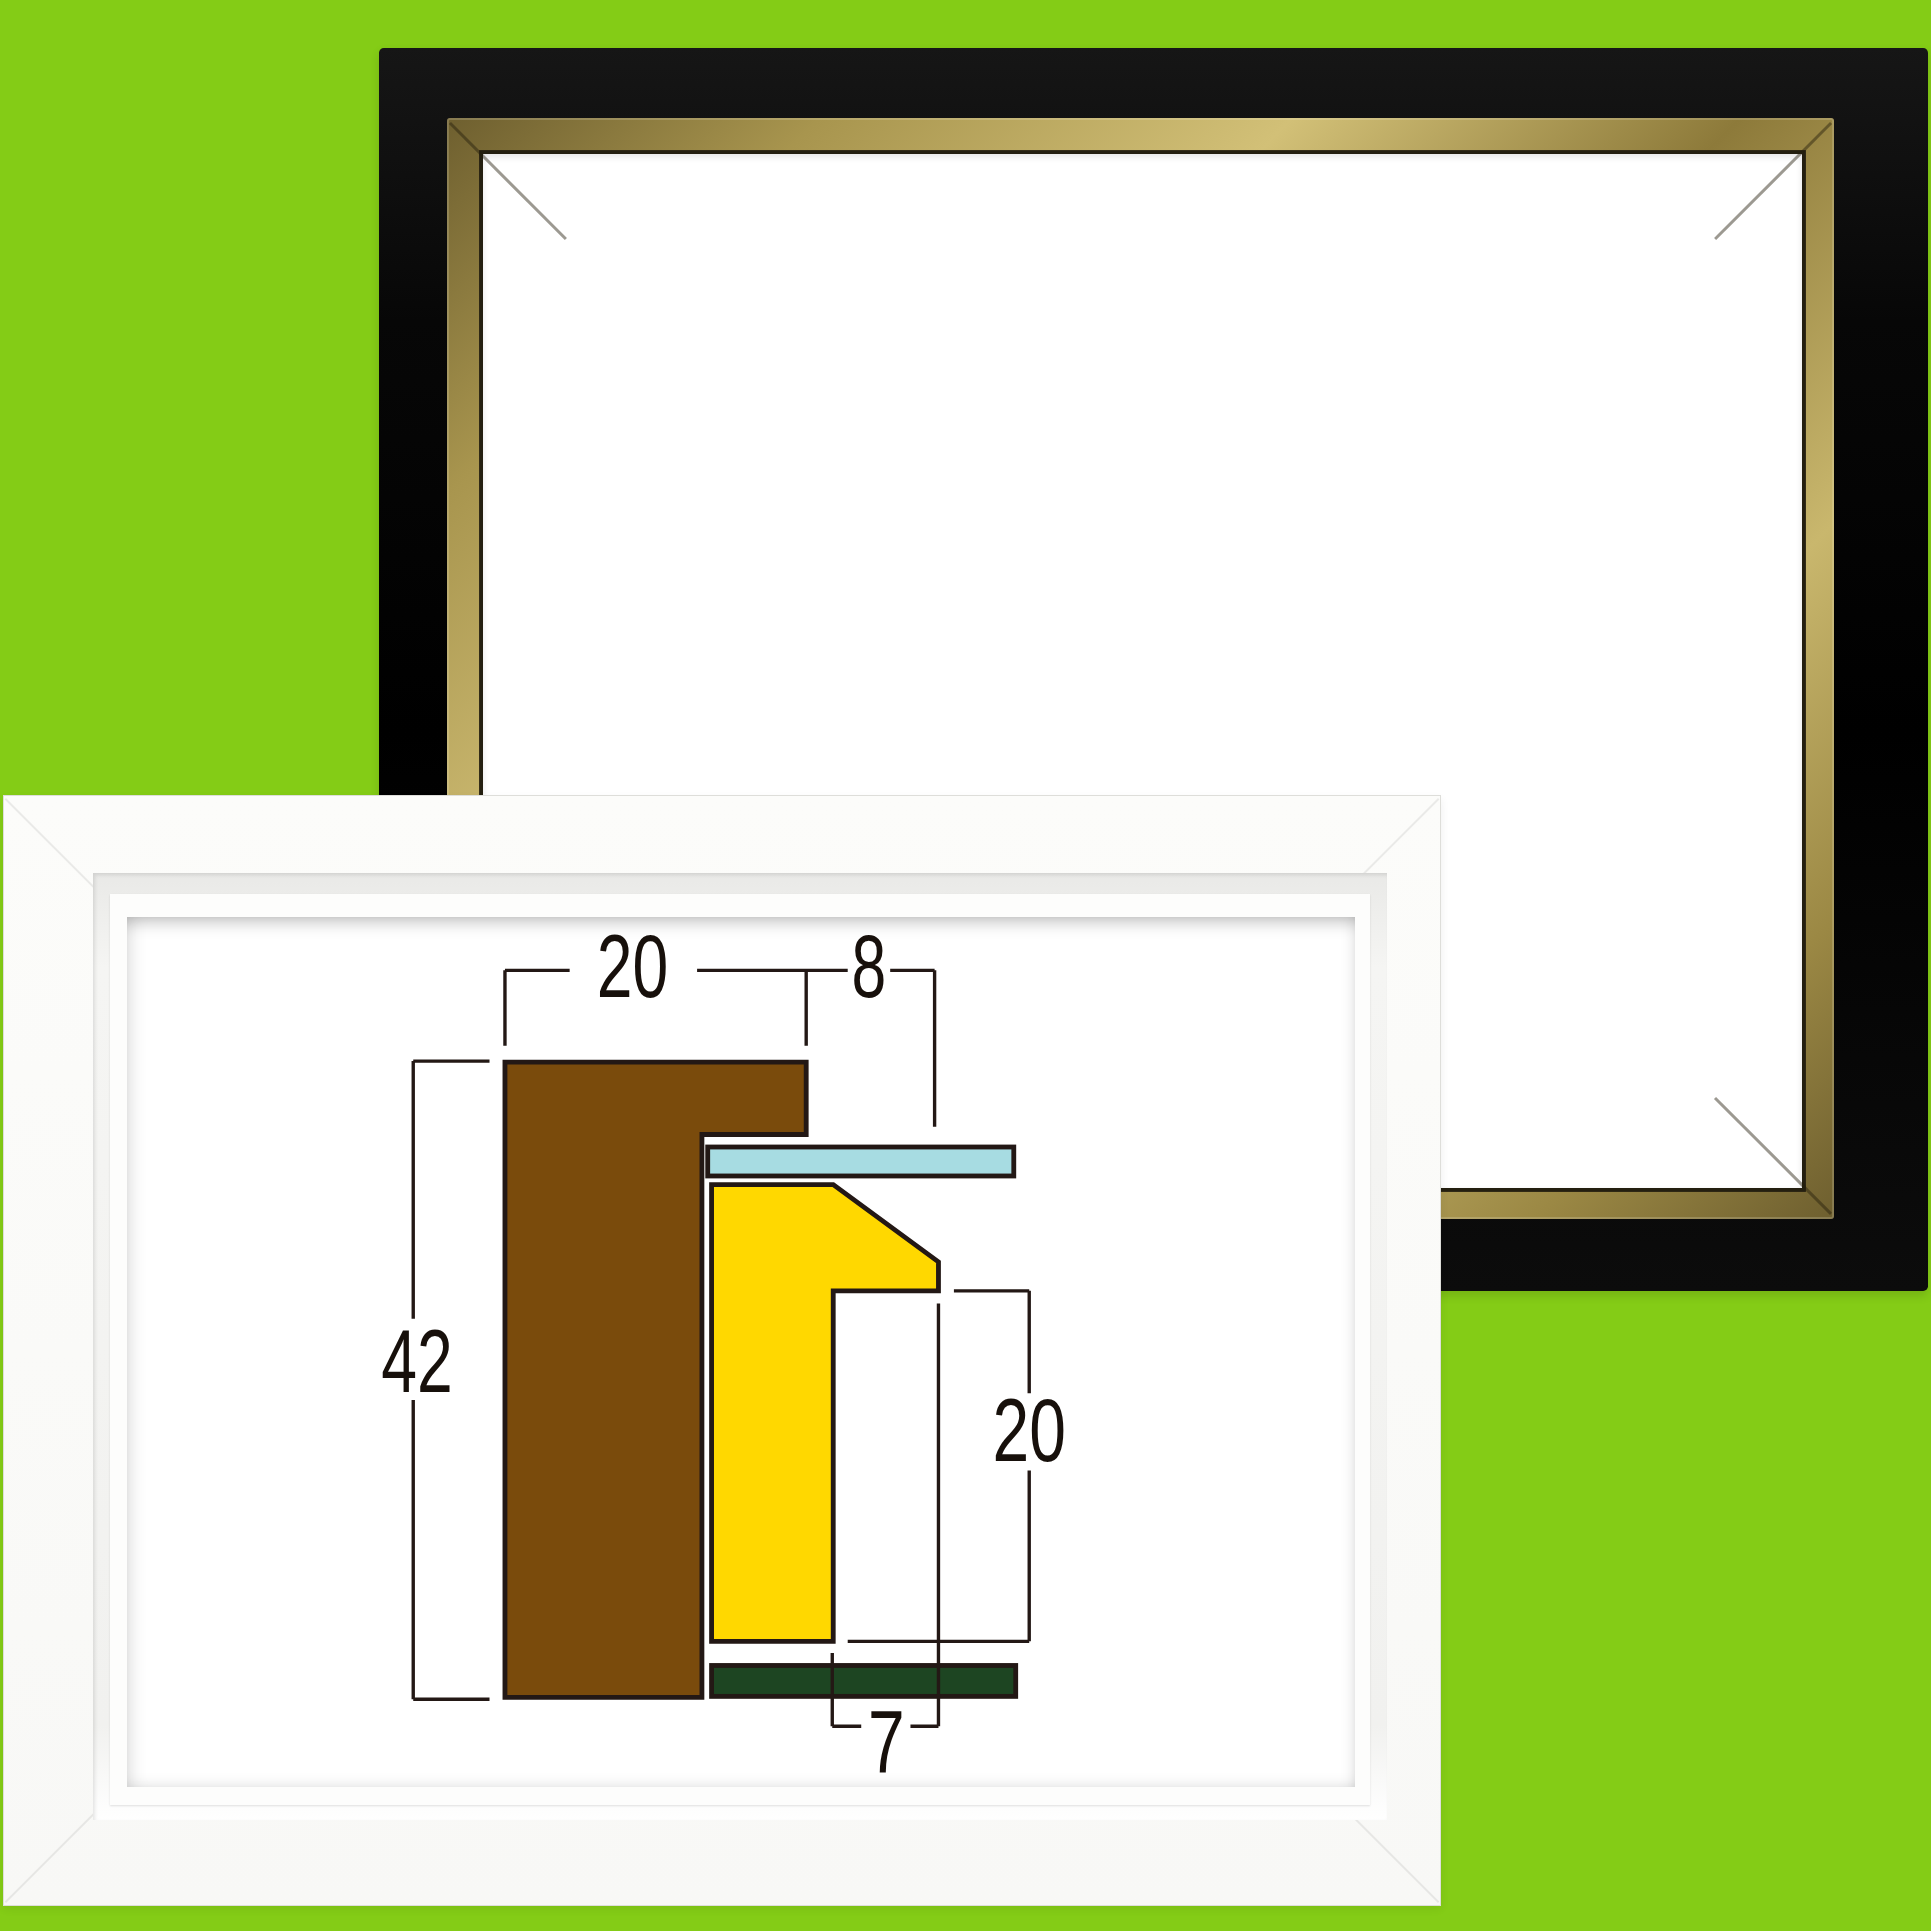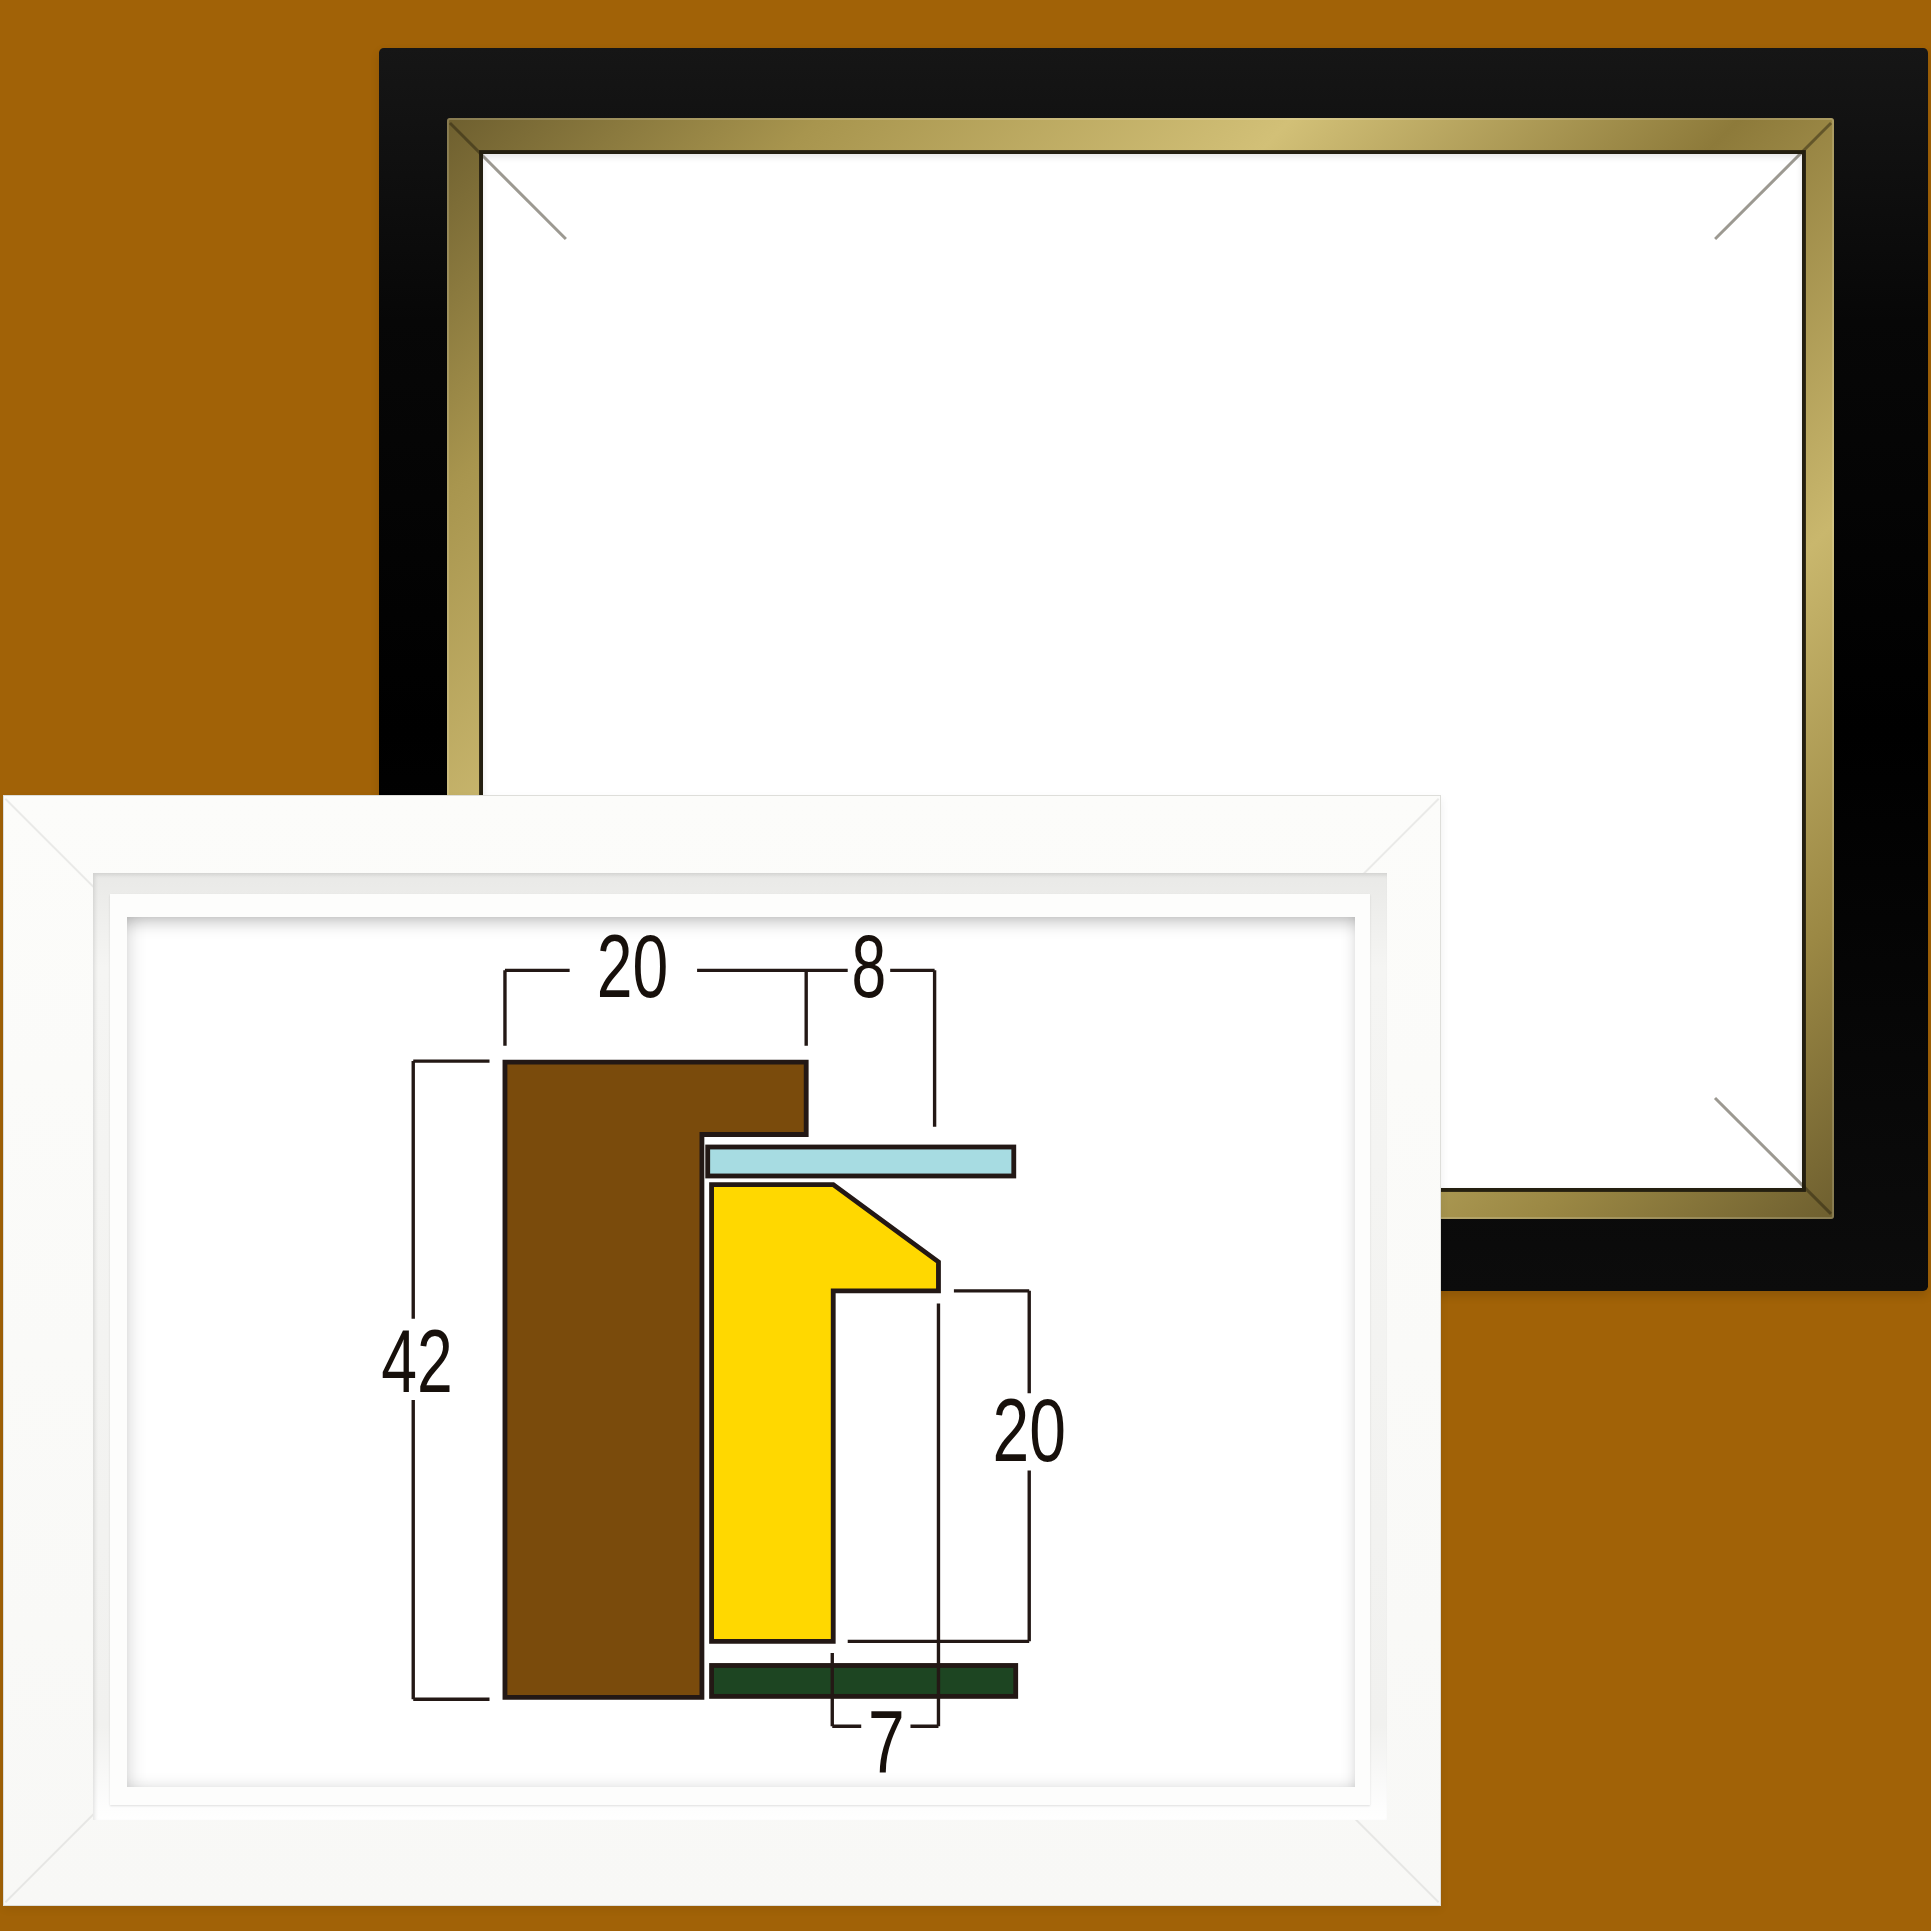--- a/index.html
+++ b/index.html
@@ -1,16 +1,16 @@
 <!DOCTYPE html>
 <html><head>
 <meta charset="utf-8">
 <style>
   html,body{margin:0;padding:0;background:#ffffff;}
-  .stage{position:relative;width:1931px;height:1931px;background:#a16207;overflow:hidden;
+  .stage{position:relative;width:1931px;height:1931px;background:#84cc16;overflow:hidden;
          font-family:"Liberation Sans",sans-serif;}
 
   
   .black-frame{position:absolute;left:379px;top:48px;width:1549px;height:1243px;
     background:linear-gradient(180deg,#161616 0%,#070707 22%,#000000 55%,#0c0c0c 100%);
     border-radius:4.8px;box-shadow:0 4.8px 9.7px rgba(0,0,0,.12);z-index:1;}
   .bf-gold{position:absolute;inset:70px 94px 72px 68px;border-radius:2.9px;
     background:linear-gradient(135deg,#6e5f2f 0%,#a8954e 15%,#d2c077 34%,#8d7a3a 52%,#c9b76d 72%,#9b8844 88%,#6e5f2f 100%);
     box-shadow:inset 0 0 0 1.9px rgba(255,255,240,.18);}
   .bf-opening{position:absolute;inset:106px 126px 103px 104px;background:#ffffff;

